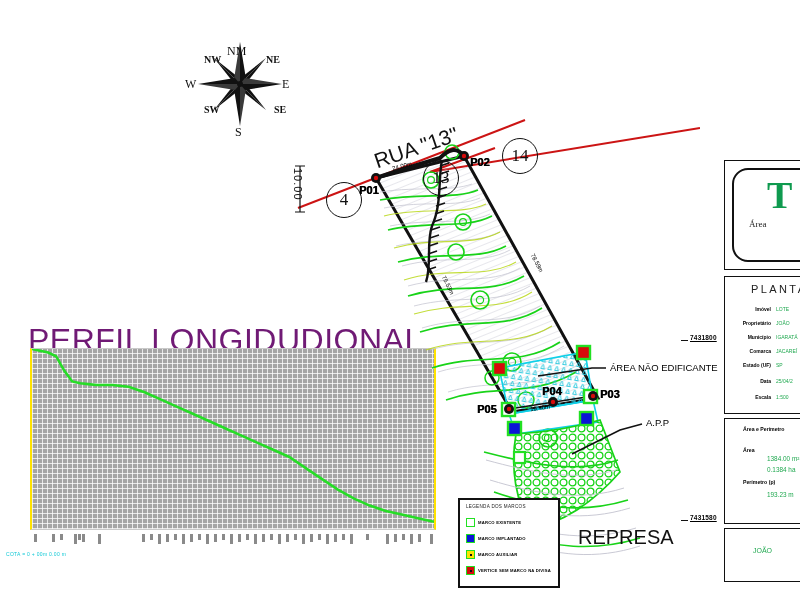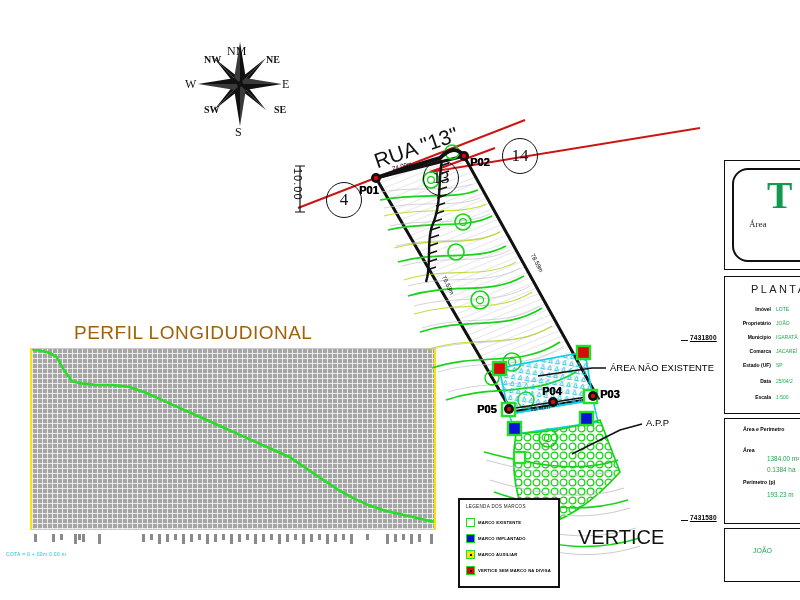--- a/index.html
+++ b/index.html
@@ -11,22 +11,22 @@
   }
   .stage{position:absolute;left:0;top:0;width:800px;height:600px;}
   .abs{position:absolute;}
 
   
   #compass{left:180px;top:22px;width:120px;height:120px;}
   .cmp-lbl{position:absolute;font-family:"Liberation Serif",serif;font-size:12px;color:#111;}
   .cmp-lbl.sm{font-size:10px;font-weight:bold;}
 
   
-  #profile-title{left:28px;top:322px;font-size:19px;letter-spacing:0.5px;color:#a16207;
-     font-family:"Liberation Sans",sans-serif;white-space:nowrap;margin-left:46px;}
+  #profile-title{left:28px;top:322px;font-size:32px;letter-spacing:0.5px;color:#701a75;
+     font-family:"Liberation Sans",sans-serif;white-space:nowrap;}
   #profile-box{left:30px;top:348px;width:402px;height:180px;
      background:#a5a5a5;
      border-left:2px solid #ffe300;border-right:2px solid #ffe300;
      border-top:1px solid #c9c9c9;border-bottom:1px solid #c9c9c9;
      background-image:
         repeating-linear-gradient(0deg, rgba(255,255,255,.75) 0 1px, rgba(0,0,0,0) 1px 5px),
         repeating-linear-gradient(90deg, rgba(255,255,255,.75) 0 1px, rgba(0,0,0,0) 1px 5px);
      overflow:hidden;}
   #prof-left-ticks{left:26px;top:348px;width:6px;height:182px;}
   #prof-left-ticks i{width:6px;height:3px;left:0;}
@@ -352,33 +352,33 @@
     <div class="lot-num" style="left:222px;top:38px;">14</div>
 
     
     <div class="pt-lbl" style="left:79px;top:84px;">P01</div>
     <div class="pt-lbl" style="left:190px;top:56px;">P02</div>
     <div class="pt-lbl" style="left:320px;top:288px;">P03</div>
     <div class="pt-lbl" style="left:262px;top:285px;">P04</div>
     <div class="pt-lbl" style="left:197px;top:303px;">P05</div>
 
     
-    <div class="call-lbl" style="left:330px;top:262px;">ÁREA NÃO EXISTENTE</div>
+    <div class="call-lbl" style="left:330px;top:262px;">ÁREA NÃO EDIFICANTE</div>
     <div class="call-lbl" style="left:366px;top:317px;">A.P.P</div>
 
     
     <div class="dim-lbl" style="left:112px;top:63px;transform:rotate(-15deg);">24.00m</div>
     <div class="dim-lbl" style="left:158px;top:182px;transform:rotate(64deg);">75.53m</div>
     <div class="dim-lbl" style="left:247px;top:160px;transform:rotate(62deg);">78.59m</div>
     <div class="dim-lbl" style="left:250px;top:305px;transform:rotate(-8deg);">19.40m</div>
   </div>
 
   <div id="rua-label">RUA "13"</div>
   <div id="dim-10">10.00</div>
-  <div id="represa-label">VERTICE</div>
+  <div id="represa-label">REPRESA</div>
 
   <div class="grid-coord" style="left:690px;top:334px;">7431800</div>
   <div class="grid-dash" style="left:681px;top:340px;width:7px;"></div>
   <div class="grid-coord" style="left:690px;top:514px;">7431580</div>
   <div class="grid-dash" style="left:681px;top:520px;width:7px;"></div>
 
   <div class="abs" id="legend">
     <div id="legend-title">LEGENDA DOS MARCOS</div>
     <div class="lg-row" style="top:18px;">
       <span class="lg-swatch">

